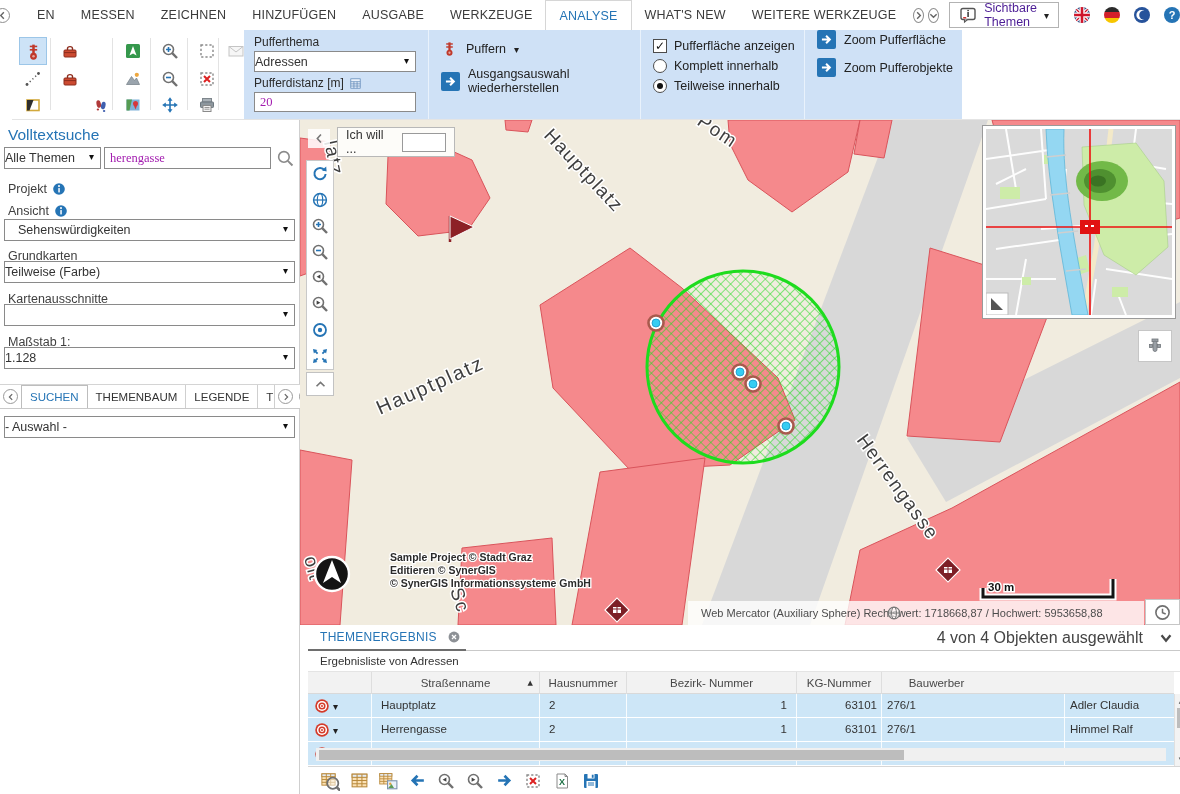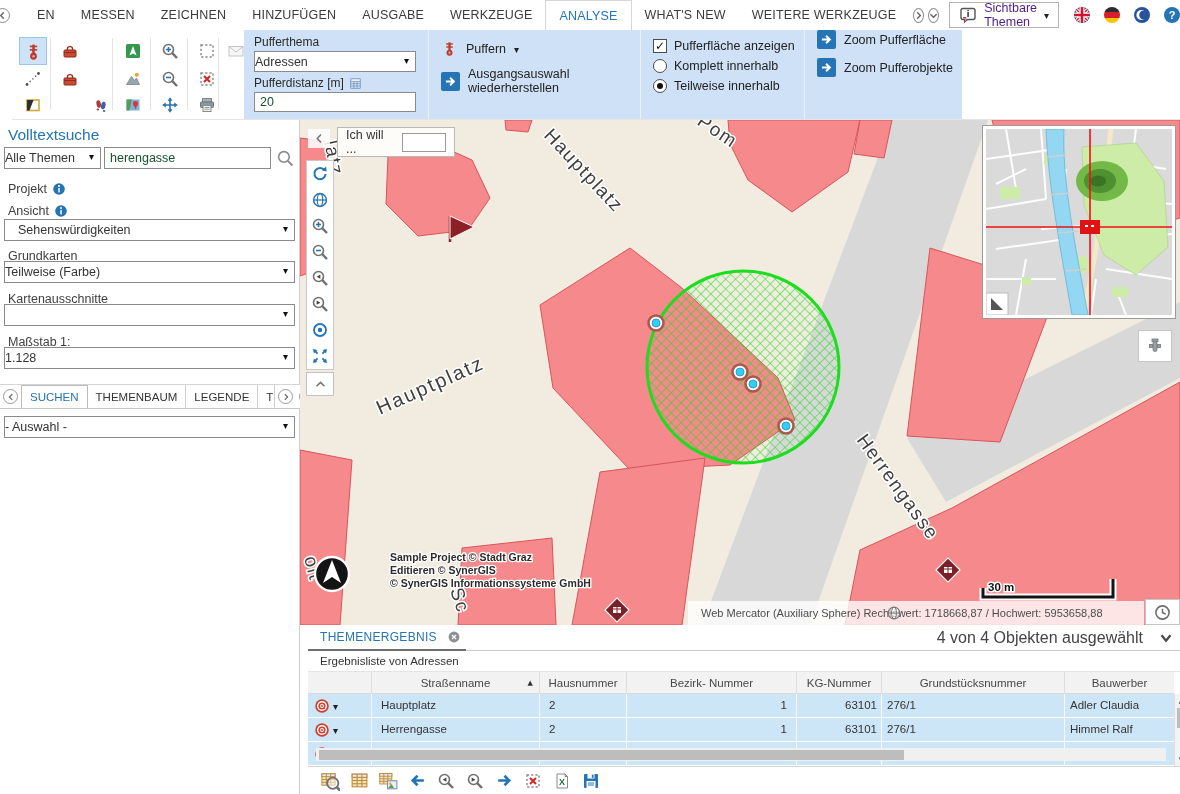--- a/index.html
+++ b/index.html
@@ -22,21 +22,21 @@
   .ribbon{position:absolute;top:30px;left:12px;width:1180px;height:90px;background:#fff;border-bottom:1px solid #e4e4e4}
   .tbtn{position:absolute;width:26px;height:26px;display:flex;align-items:center;justify-content:center;background:#fff}
   .tbtn.selected{background:#cde3f7;outline:1px solid #9cc6e8}
   .vdiv{position:absolute;top:8px;height:72px;width:1px;background:#e3e3e3}
   .bufpanel{position:absolute;left:232px;top:0;width:718px;height:89px;background:#cfe1f6;display:flex}
   .sec{position:relative;height:100%}
   .sec+.sec{border-left:1px solid #e9f2fc}
   .flabel{font-size:12px;color:#2b2b2b}
   .select{position:relative;height:21px;border:1px solid #8a8a8a;background:#fff;display:flex;align-items:center;padding:0 20px 0 0;font-size:12.5px;color:#333;white-space:nowrap;overflow:hidden}
   .select::after{content:"▾";position:absolute;right:6px;top:3px;font-size:10px;color:#111;font-family:"DejaVu Sans",sans-serif}
-  .tinput{height:20px;border:1px solid #8a8a8a;background:#fff;font-family:Liberation Sans, sans-serif;font-size:12.5px;color:#14532d;padding:0 5px}
+  .tinput{height:20px;border:1px solid #8a8a8a;background:#fff;font-family:Liberation Serif, serif;font-size:12.5px;color:#a21caf;padding:0 5px}
   .optrow{display:flex;align-items:center;gap:7px;font-size:12.5px;color:#222;margin-bottom:6px}
   .cbx{width:14px;height:14px;border:1px solid #4c4c4c;background:#fff;display:inline-flex;align-items:center;justify-content:center;font-size:12px;color:#111;font-weight:bold}
   .cbx.on::after{content:"✓";font-family:"DejaVu Sans",sans-serif;line-height:1}
   .rad{width:14px;height:14px;border:1px solid #4c4c4c;border-radius:50%;background:#fff;display:inline-flex;align-items:center;justify-content:center}
   .rad.on::after{content:"";width:6px;height:6px;border-radius:50%;background:#111}
   .bluebtn{width:19px;height:19px;background:#2574b5;border-radius:2px;display:inline-flex;align-items:center;justify-content:center;flex:none}
   .actrow{display:flex;align-items:center;gap:8px;font-size:12.5px;color:#222}
 
   
   .sidebar{position:absolute;left:0;top:120px;width:300px;height:674px;background:#fff;border-right:1px solid #cfcfcf}
@@ -762,21 +762,20 @@
         </span>
     </div>
     <div class="rsub">Ergebnisliste von Adressen</div>
 
     <div class="rhead">
       <div class="hc" style="width:64px"></div>
       <div class="hc sortarrow" style="width:168px">Straßenname</div>
       <div class="hc" style="width:87px">Hausnummer</div>
       <div class="hc" style="width:170px">Bezirk- Nummer</div>
       <div class="hc" style="width:85px">KG-Nummer</div>
-      <div class="hc" style="width:183px">Grundstücksnummer</div>
       <div class="hc" style="width:109px;border-right:none">Bauwerber</div>
     </div>
 
     <div class="rrows">
       <div class="rrow">
         <div class="rc rowicon" style="width:64px">
             <svg width="16" height="16" viewBox="0 0 18 18">
               <use href="#i-bullseye"></use>
             </svg>
             <span class="dd"></span>

